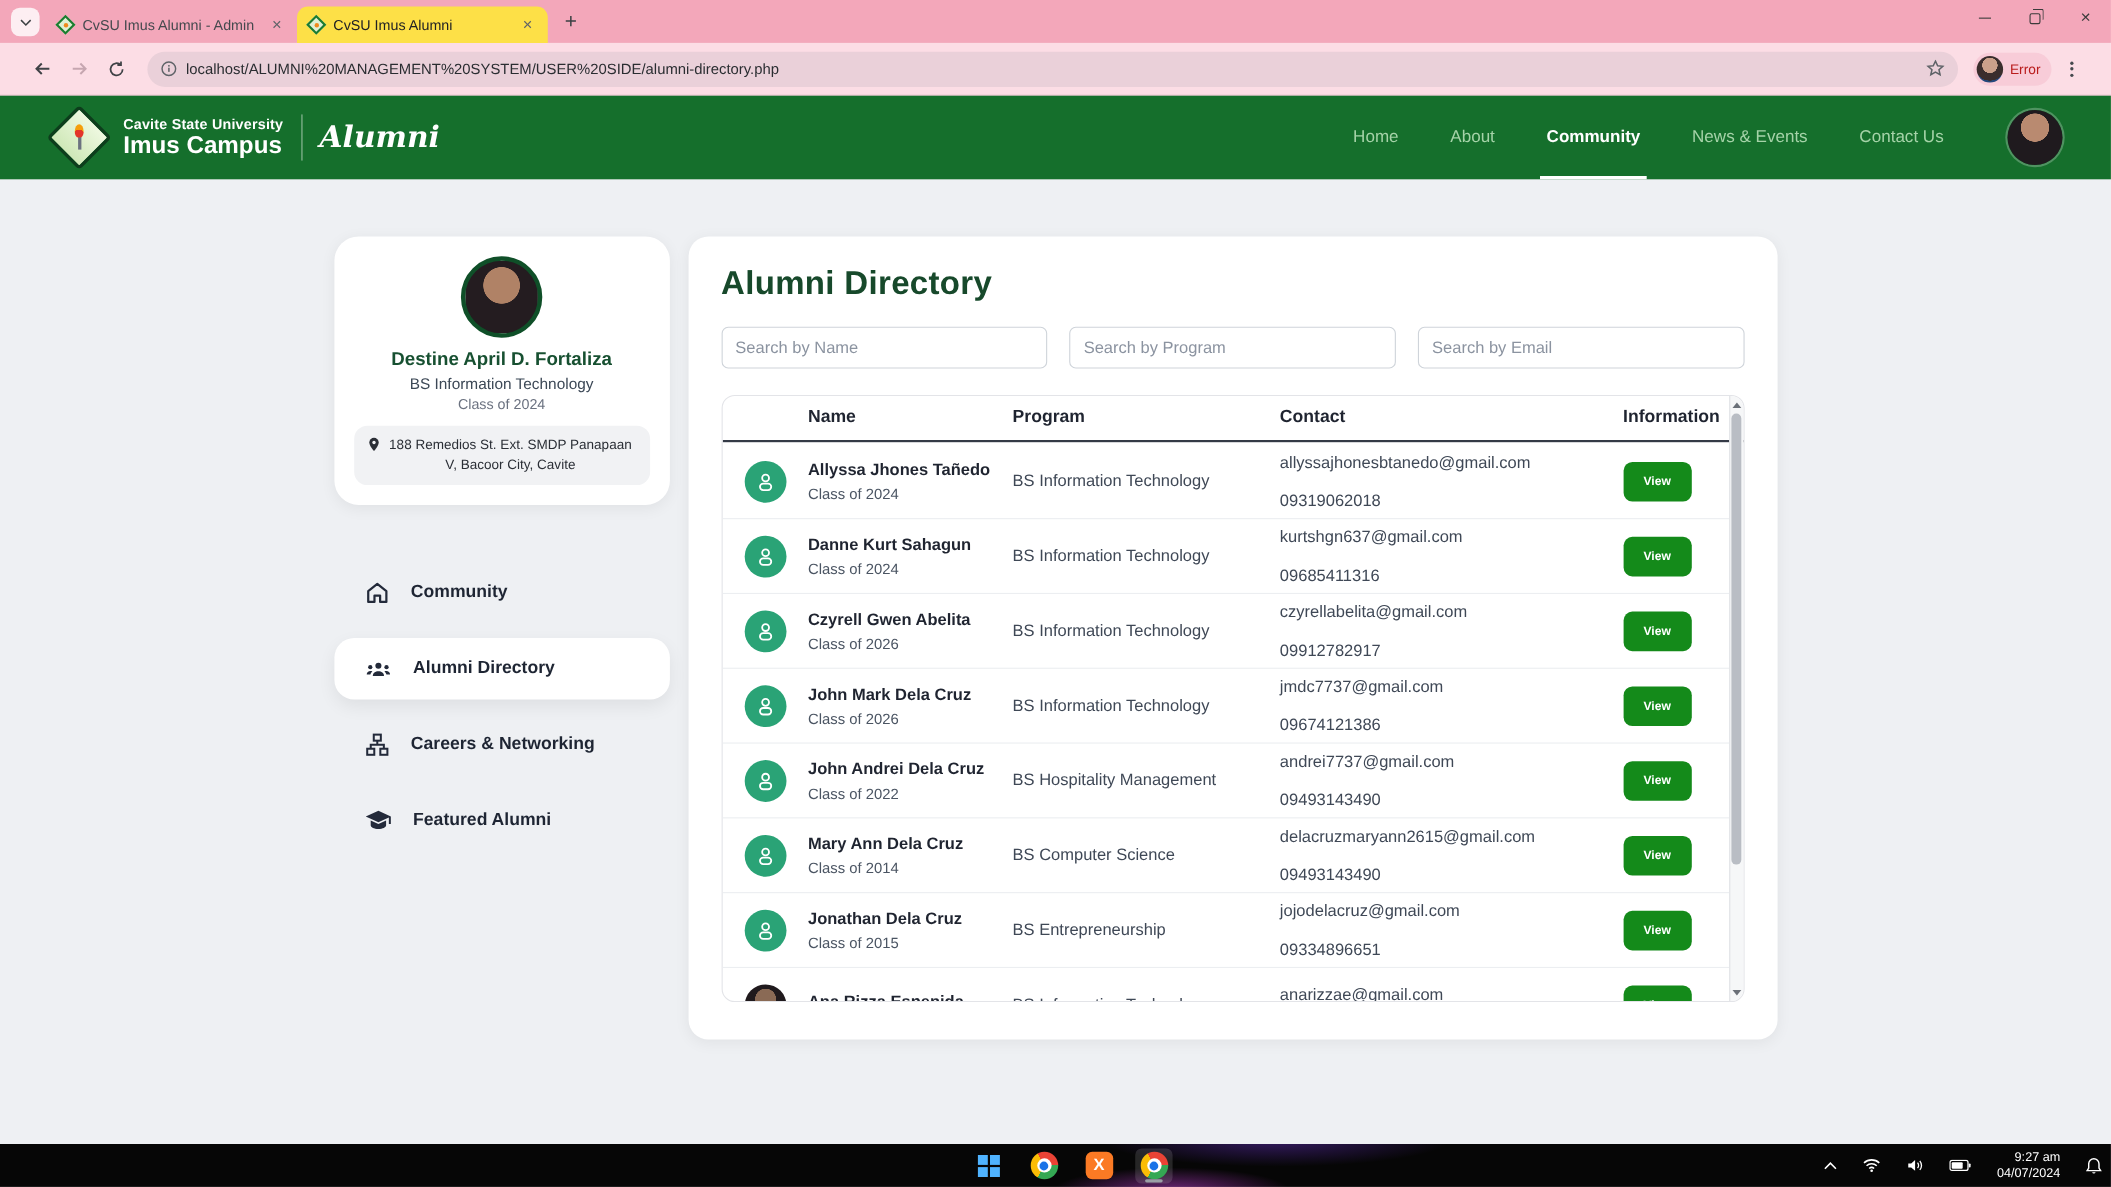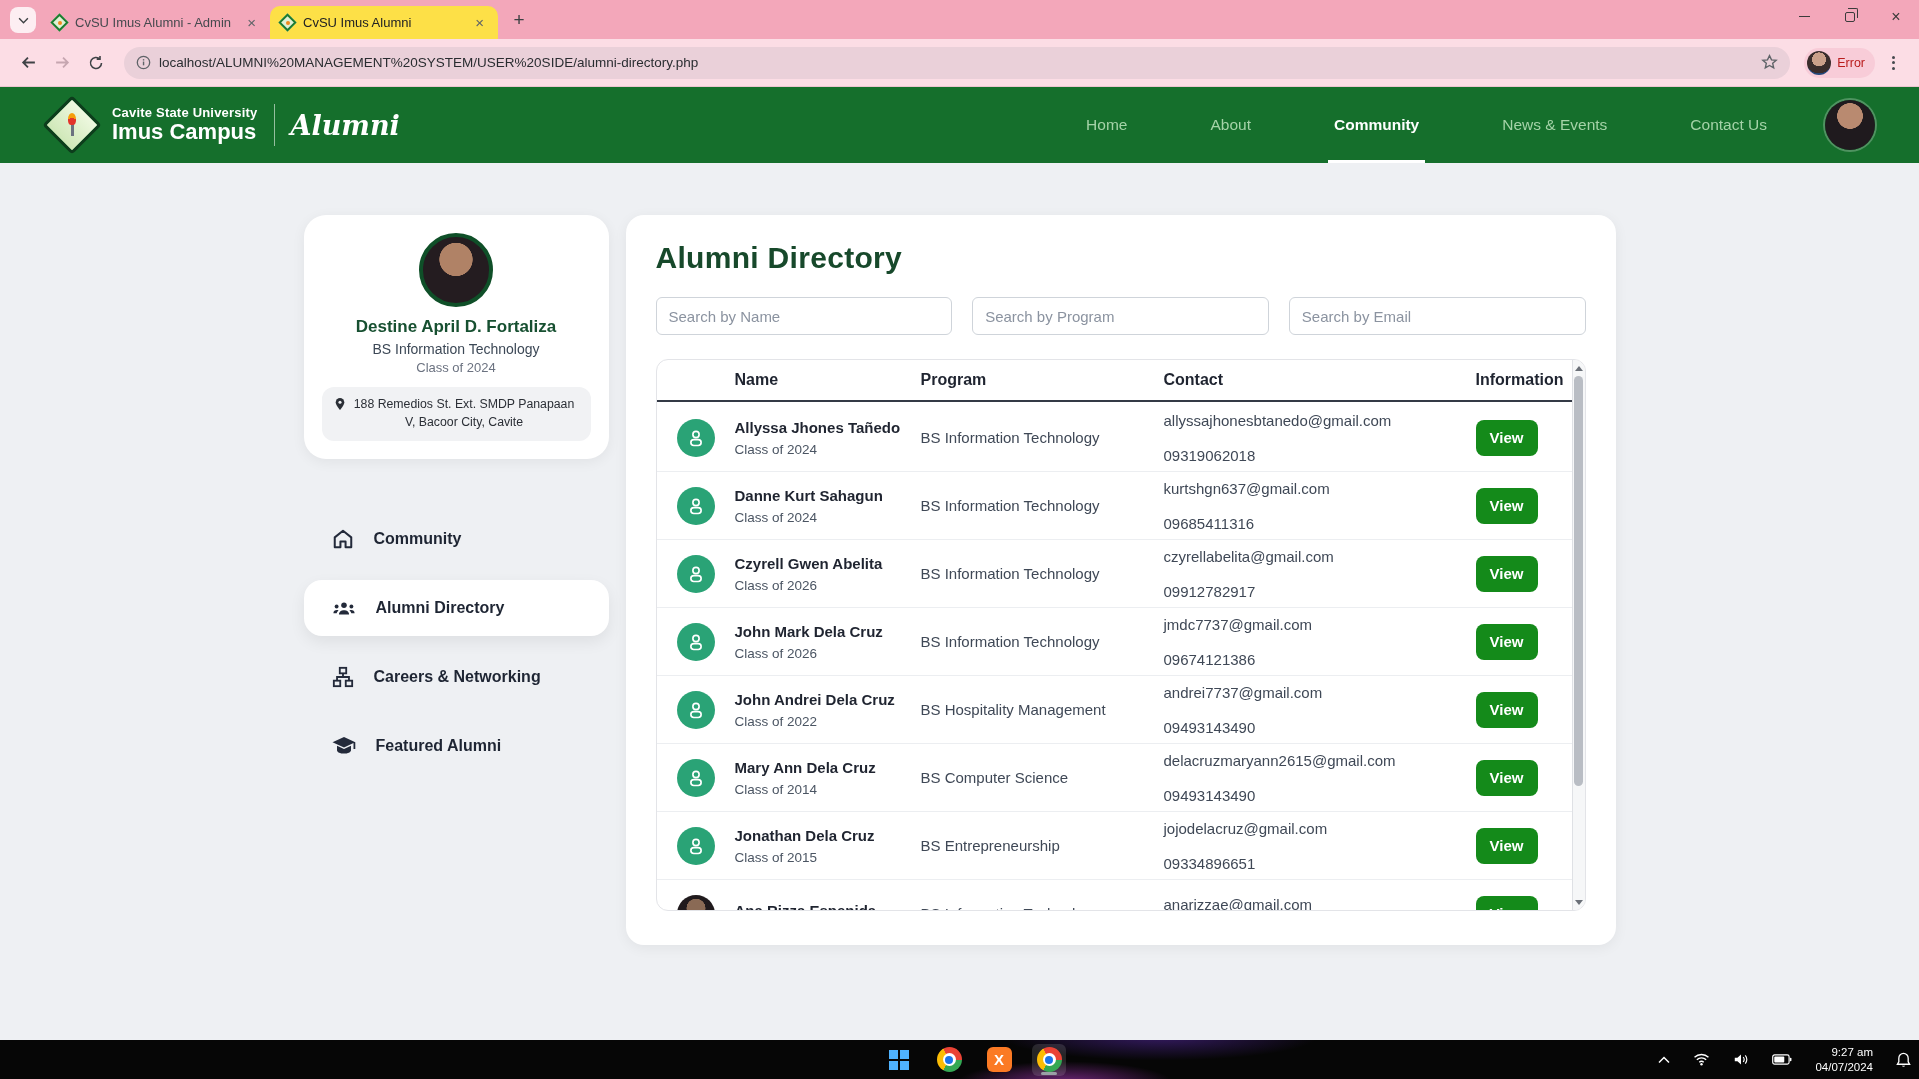--- a/index.html
+++ b/index.html
@@ -15,21 +15,21 @@
   .favicon { width:15px; height:15px; position:relative; flex:0 0 auto; }
   .favicon::before { content:''; position:absolute; inset:1px; transform:rotate(45deg); background:#dff0d4; border:2px solid #1c7c30; }
   .favicon::after { content:''; position:absolute; left:5.5px; top:5.5px; width:4px; height:4px; border-radius:50%; background:#f08a1d; }
   .new-tab { width:26px; height:26px; margin:0 0 6px 8px; display:flex; align-items:center; justify-content:center; font-size:19px; color:#3c4043; border-radius:50%; }
   .win-controls { position:absolute; right:0; top:0; height:33px; display:flex; }
   .win-btn { width:46px; height:33px; display:flex; align-items:center; justify-content:center; color:#3b3b3b; font-size:16px; }
   .restore-glyph { width:10px; height:10px; border:1.4px solid #3b3b3b; border-radius:2px; position:relative; }
   .restore-glyph::before { content:''; position:absolute; left:2px; top:-4.5px; width:9px; height:9px; border-top:1.4px solid #3b3b3b; border-right:1.4px solid #3b3b3b; border-radius:0 2px 0 0; }
   .min-glyph { width:11px; height:1.6px; background:#3b3b3b; }
 
-  .toolbar { height:48px; background:#fcdde5; display:flex; align-items:center; padding:0 14px; gap:6px; border-bottom:1px solid #ecc5d0; }
+  .toolbar { height:48px; background:#fcdde5; display:flex; align-items:center; padding:0 24px; gap:6px; border-bottom:1px solid #ecc5d0; }
   .nav-ic { width:28px; height:28px; display:flex; align-items:center; justify-content:center; border-radius:50%; }
   .url-pill { flex:1; height:32px; background:#ead0d9; border-radius:16px; display:flex; align-items:center; padding:0 12px; gap:8px; margin:0 8px; }
   .url-text { flex:1; font-size:13.5px; color:#2a2d31; white-space:nowrap; overflow:hidden; }
   .profile-chip { height:30px; background:#f8ccd8; border-radius:15px; display:flex; align-items:center; gap:6px; padding:2px 10px 2px 3px; }
   .chip-avatar { width:24px; height:24px; border-radius:50%; background:radial-gradient(circle at 50% 35%,#caa08a 0 35%,#3a2d2c 36% 70%,#24477a 71%); }
   .chip-label { font-size:12.5px; color:#b91c1c; }
   .dots { width:24px; display:flex; flex-direction:column; align-items:center; gap:2.5px; padding:4px 0; }
   .dots i { width:3px; height:3px; border-radius:50%; background:#45494e; }
 
   
@@ -37,21 +37,21 @@
   .logo { width:52px; height:52px; position:relative; flex:0 0 auto; }
   .logo .dia { position:absolute; inset:5px; transform:rotate(45deg); background:linear-gradient(180deg,#eef8e0,#cfe8b8); border:3px solid #0d3d1c; border-radius:4px; }
   .logo .flame { position:absolute; left:22px; top:14px; width:8px; height:12px; background:radial-gradient(circle at 50% 80%,#e3342a 0 45%, #f59e0b 46%); border-radius:50% 50% 40% 40%; }
   .logo .stem { position:absolute; left:24.5px; top:25px; width:3px; height:12px; background:#6b7280; }
   .brand-text { margin-left:14px; color:#fff; line-height:1.1; }
   .brand-univ { font-size:13px; font-weight:bold; letter-spacing:.2px; }
   .brand-campus { font-size:22px; font-weight:bold; }
   .brand-div { width:1px; height:42px; background:rgba(255,255,255,.55); margin:0 16px; }
   .brand-script { color:#fff; font-family:"DejaVu Serif",serif; font-style:italic; font-weight:600; font-size:27px; }
   .main-nav { margin-left:auto; display:flex; align-items:stretch; gap:47px; height:76px; }
-  .nav-item { display:flex; align-items:center; font-size:15.5px; color:#a5d3a8; position:relative;margin-left:36px; }
+  .nav-item { display:flex; align-items:center; font-size:15.5px; color:#a5d3a8; position:relative; }
   .nav-item.active { color:#fff; font-weight:bold; }
   .nav-item.active::after { content:''; position:absolute; left:-6px; right:-6px; bottom:0; height:3px; background:#fff; }
   .header-avatar { width:50px; height:50px; border-radius:50%; margin-left:58px; margin-right:14px; background:radial-gradient(circle at 50% 32%,#b98a70 0 30%,#1f1a1e 31% 100%); box-shadow:0 0 0 2px rgba(255,255,255,.25); }
 
   
   .page { height:877px; padding-top:52px; }
   .content { width:1312px; margin:0 auto; display:flex; gap:17px; align-items:flex-start; }
   .left-col { width:305px; flex:0 0 auto; }
 
   .profile-card { background:#fff; border-radius:22px; box-shadow:0 3px 14px rgba(0,0,0,.06); padding:18px 18px 18px; text-align:center; }
@@ -77,21 +77,21 @@
   .t-grid { display:grid; grid-template-columns:58px 186px 243px 312px 1fr; align-items:center; padding-left:20px; }
   .t-head { height:42px; border-bottom:2px solid #343a46; font-size:16px; font-weight:bold; color:#1f2430; }
   .t-body { position:absolute; top:44px; left:0; right:13px; bottom:0; overflow:hidden; }
   .t-row { height:68px; border-bottom:1px solid #eceef1; }
   .row-avatar { width:38px; height:38px; border-radius:50%; background:#2aa376; display:flex; align-items:center; justify-content:center; }
   .t-row.photo .row-avatar { background:radial-gradient(circle at 50% 35%,#8a6a55 0 30%,#201a1d 31% 100%); }
   .r-name { font-size:15px; font-weight:bold; color:#1f2430; }
   .r-batch { font-size:13.5px; color:#4b5563; margin-top:6px; }
   .r-program, .r-email, .r-phone { font-size:15px; color:#3f4856; }
   .r-phone { margin-top:18px; }
-  .view-btn { width:62px; height:36px; background:#148a1a; color:#fff; border:none; border-radius:8px; font-size:15px; font-weight:bold; font-family:"Liberation Sans",sans-serif; }
+  .view-btn { width:62px; height:36px; background:#148a1a; color:#fff; border:none; border-radius:8px; font-size:11px; font-weight:bold; font-family:"Liberation Sans",sans-serif; }
 
   .scrollbar { position:absolute; top:0; right:0; bottom:0; width:13px; background:#f6f7f8; border-left:1px solid #dfe1e5; }
   .sb-arrow { position:absolute; left:0; width:12px; height:12px; display:flex; align-items:center; justify-content:center; }
   .sb-arrow.up { top:2px; } .sb-arrow.down { bottom:2px; }
   .tri-up { width:0; height:0; border-left:4px solid transparent; border-right:4px solid transparent; border-bottom:5px solid #6b7078; }
   .tri-down { width:0; height:0; border-left:4px solid transparent; border-right:4px solid transparent; border-top:5px solid #6b7078; }
   .sb-thumb { position:absolute; left:1.5px; top:16px; width:9px; height:410px; background:#b9bdc4; border-radius:5px; }
 
   
   .taskbar { height:39px; background:

